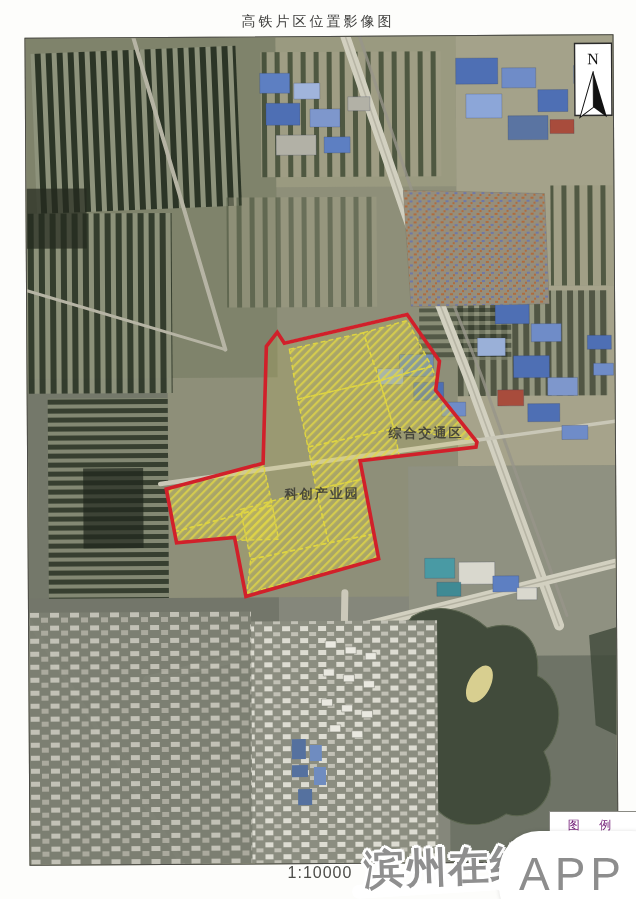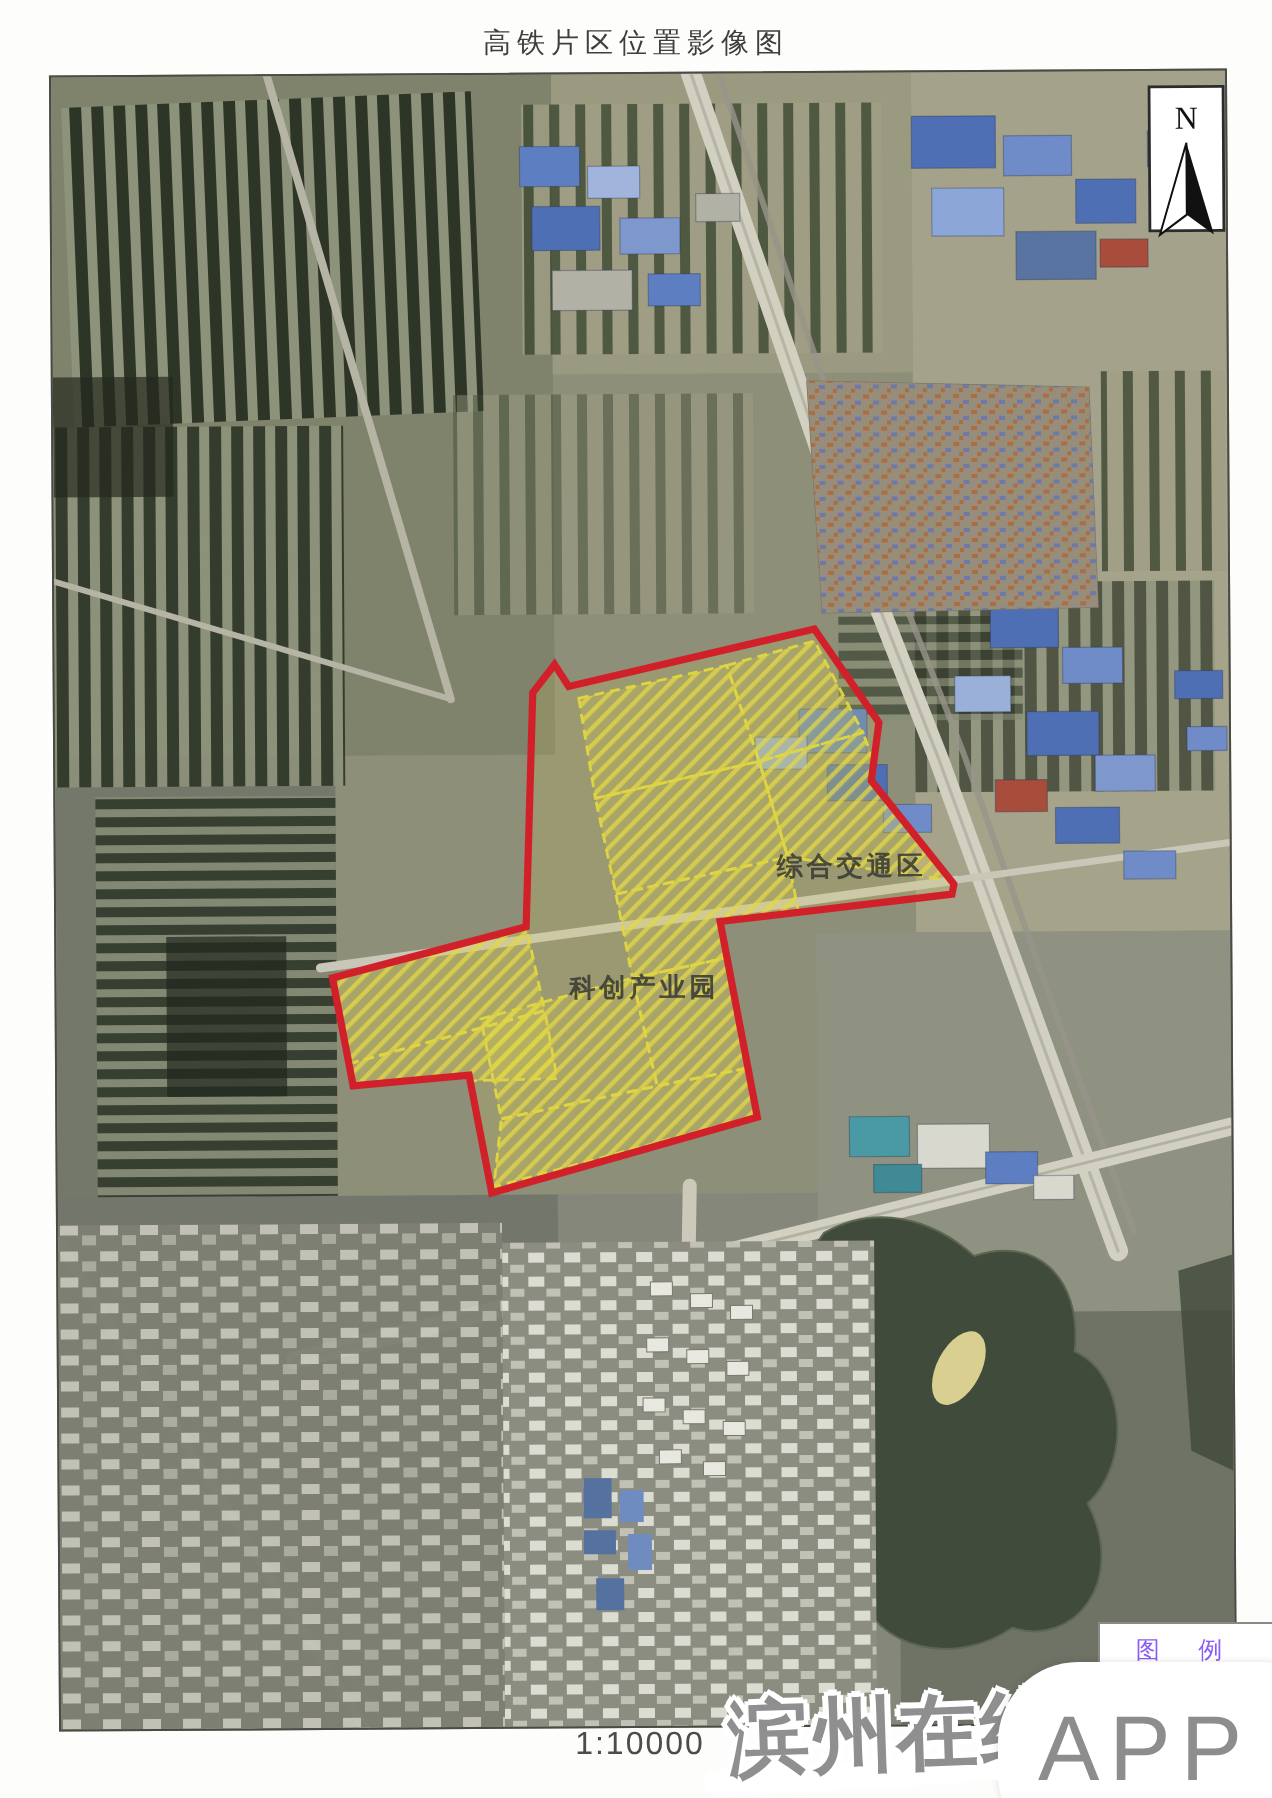--- a/index.html
+++ b/index.html
@@ -7,21 +7,21 @@
          font-family:"Liberation Sans",sans-serif;}
   #map-title{position:absolute;left:0;right:0;top:13px;text-align:center;
              font-family:Liberation Sans, sans-serif;font-size:14px;color:#3e3e3c;
              letter-spacing:3px;}
   #map-frame{position:absolute;left:27px;top:36px;width:587px;height:826px;
              border:1px solid #4a4a46;background:#8e8f79;overflow:hidden;
              transform:rotate(-0.35deg);}
   #map-frame svg{display:block;}
   #legend-box{position:absolute;left:549px;top:811px;width:87px;height:58px;
               background:#ffffff;border:1px solid #8a8a84;z-index:5;}
-  #legend-title{margin-top:5px;text-align:center;font-size:12px;color:#8b5cf6;letter-spacing:8px;}
+  #legend-title{margin-top:5px;text-align:center;font-size:12px;color:#701a75;letter-spacing:8px;}
   #legend-swatch{position:absolute;left:5px;top:26px;}
   #scale-label{position:absolute;left:260px;top:864px;width:120px;text-align:center;
                font-size:16px;color:#4c4c48;letter-spacing:1px;}
   .wm-text{position:absolute;left:364px;top:840px;z-index:8;font-size:41px;font-weight:bold;
            color:#8f8f8f;letter-spacing:1px;transform:rotate(-2deg);white-space:nowrap;
            text-shadow:-3px 0 0 #fff,3px 0 0 #fff,0 -3px 0 #fff,0 3px 0 #fff,
                        -2px -2px 0 #fff,2px 2px 0 #fff,-2px 2px 0 #fff,2px -2px 0 #fff;}
   .wm-swoosh{position:absolute;left:352px;top:880px;width:170px;height:14px;background:#fff;
              border-radius:8px;transform:rotate(-3.5deg);z-index:7;}
   .wm-bubble{position:absolute;left:499px;top:831px;width:172px;height:96px;background:#ffffff;

